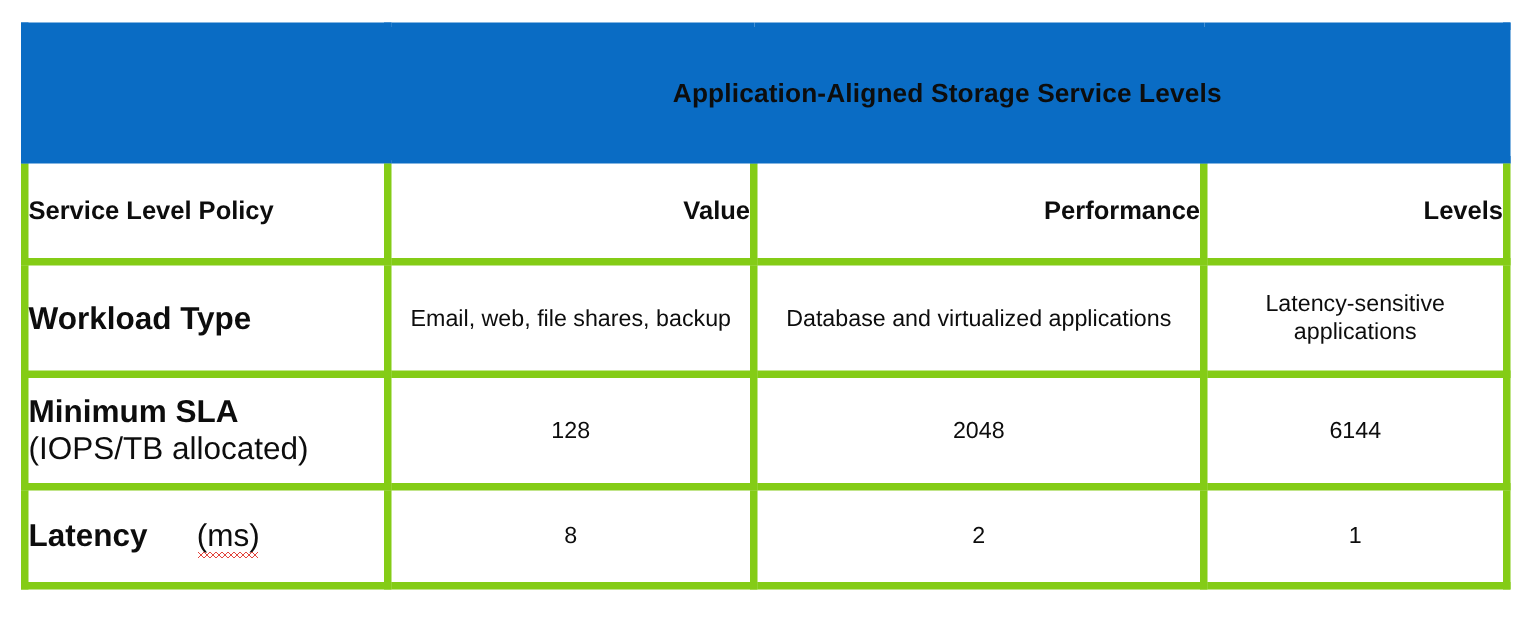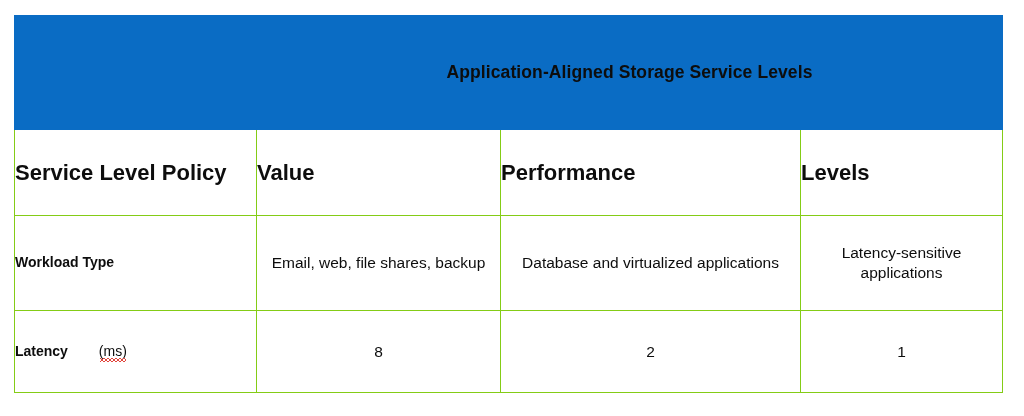--- a/index.html
+++ b/index.html
@@ -33,21 +33,21 @@
   table.slo-table {
     width: 988px;
     height: 378px;
     border-collapse: collapse;
     table-layout: fixed;
     background: #ffffff;
   }
 
   table.slo-table td,
   table.slo-table th {
-    border: 1px solid #84cc16;
+    border: 5px solid #84cc16;
     padding: 0;
     vertical-align: middle;
     background: #ffffff;
     color: #0d0d0d;
   }
 
   
   col.c-policy   { width: 242px; }
   col.c-value    { width: 244px; }
   col.c-perf     { width: 300px; }
@@ -68,37 +68,37 @@
     color: #ffffff;
     font-size: 17.5px;
     font-weight: bold;
     letter-spacing: 0.1px;
     padding: 0 6px;
   }
 
   
   tr.head-row td {
     height: 52px;
-    font-size: 22px;
+    font-size: 17px;
     font-weight: bold;
   }
   td.head-policy {
     text-align: left;
     padding-left: 14px;
   }
   td.head-col {
-    text-align: left;
+    text-align: right;
   }
 
   
   td.rowlabel {
     text-align: left;
     padding: 6px 10px 6px 14px;
     line-height: 1.22;
-    font-size: 14px;
+    font-size: 21px;
   }
   td.rowlabel .lbl-main {
     font-weight: bold;
     display: inline;
   }
   td.rowlabel .lbl-sub {
     font-weight: normal;
     display: inline;
   }
   td.rowlabel .lbl-sub-block {
@@ -167,20 +167,29 @@
 
         <tr class="r-workload">
           <td class="rowlabel">
             <span class="lbl-main">Workload Type</span>
           </td>
           <td class="cellval">Email, web, file shares, backup</td>
           <td class="cellval">Database and virtualized applications</td>
           <td class="cellval">Latency-sensitive applications</td>
         </tr>
 
+        <tr class="r-minsla">
+          <td class="rowlabel">
+            <span class="lbl-main">Minimum SLA</span>
+            <span class="lbl-sub-block">(IOPS/TB allocated)</span>
+          </td>
+          <td class="cellval">128</td>
+          <td class="cellval">2048</td>
+          <td class="cellval">6144</td>
+        </tr>
 
 
         <tr class="r-latency">
           <td class="rowlabel">
             <span class="lbl-main">Latency </span><span class="lbl-sub spellerr">(ms)</span>
           </td>
           <td class="cellval">8</td>
           <td class="cellval">2</td>
           <td class="cellval">1</td>
         </tr>

